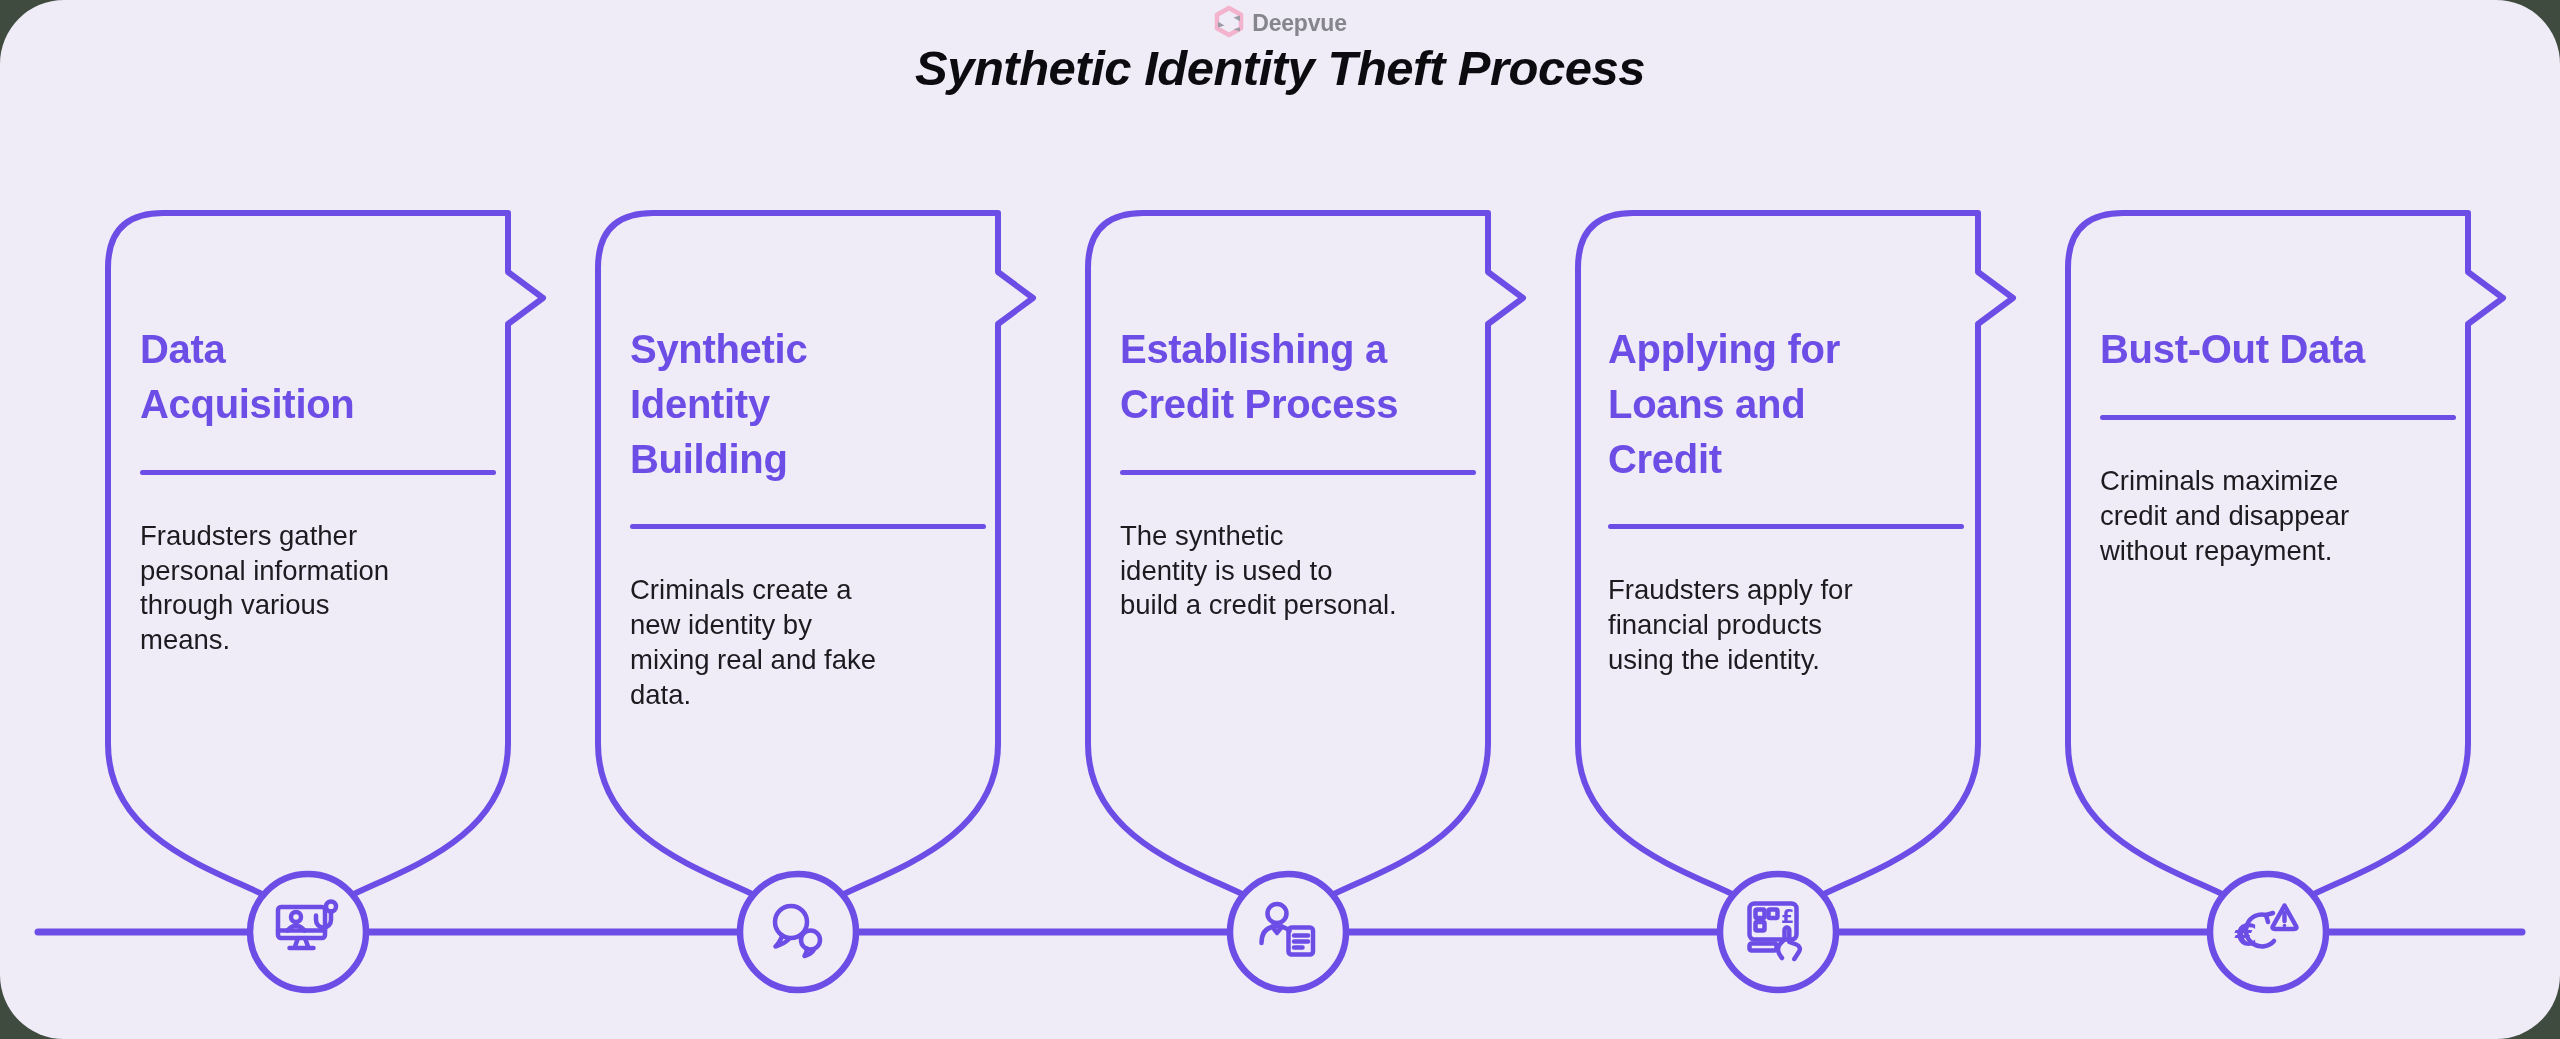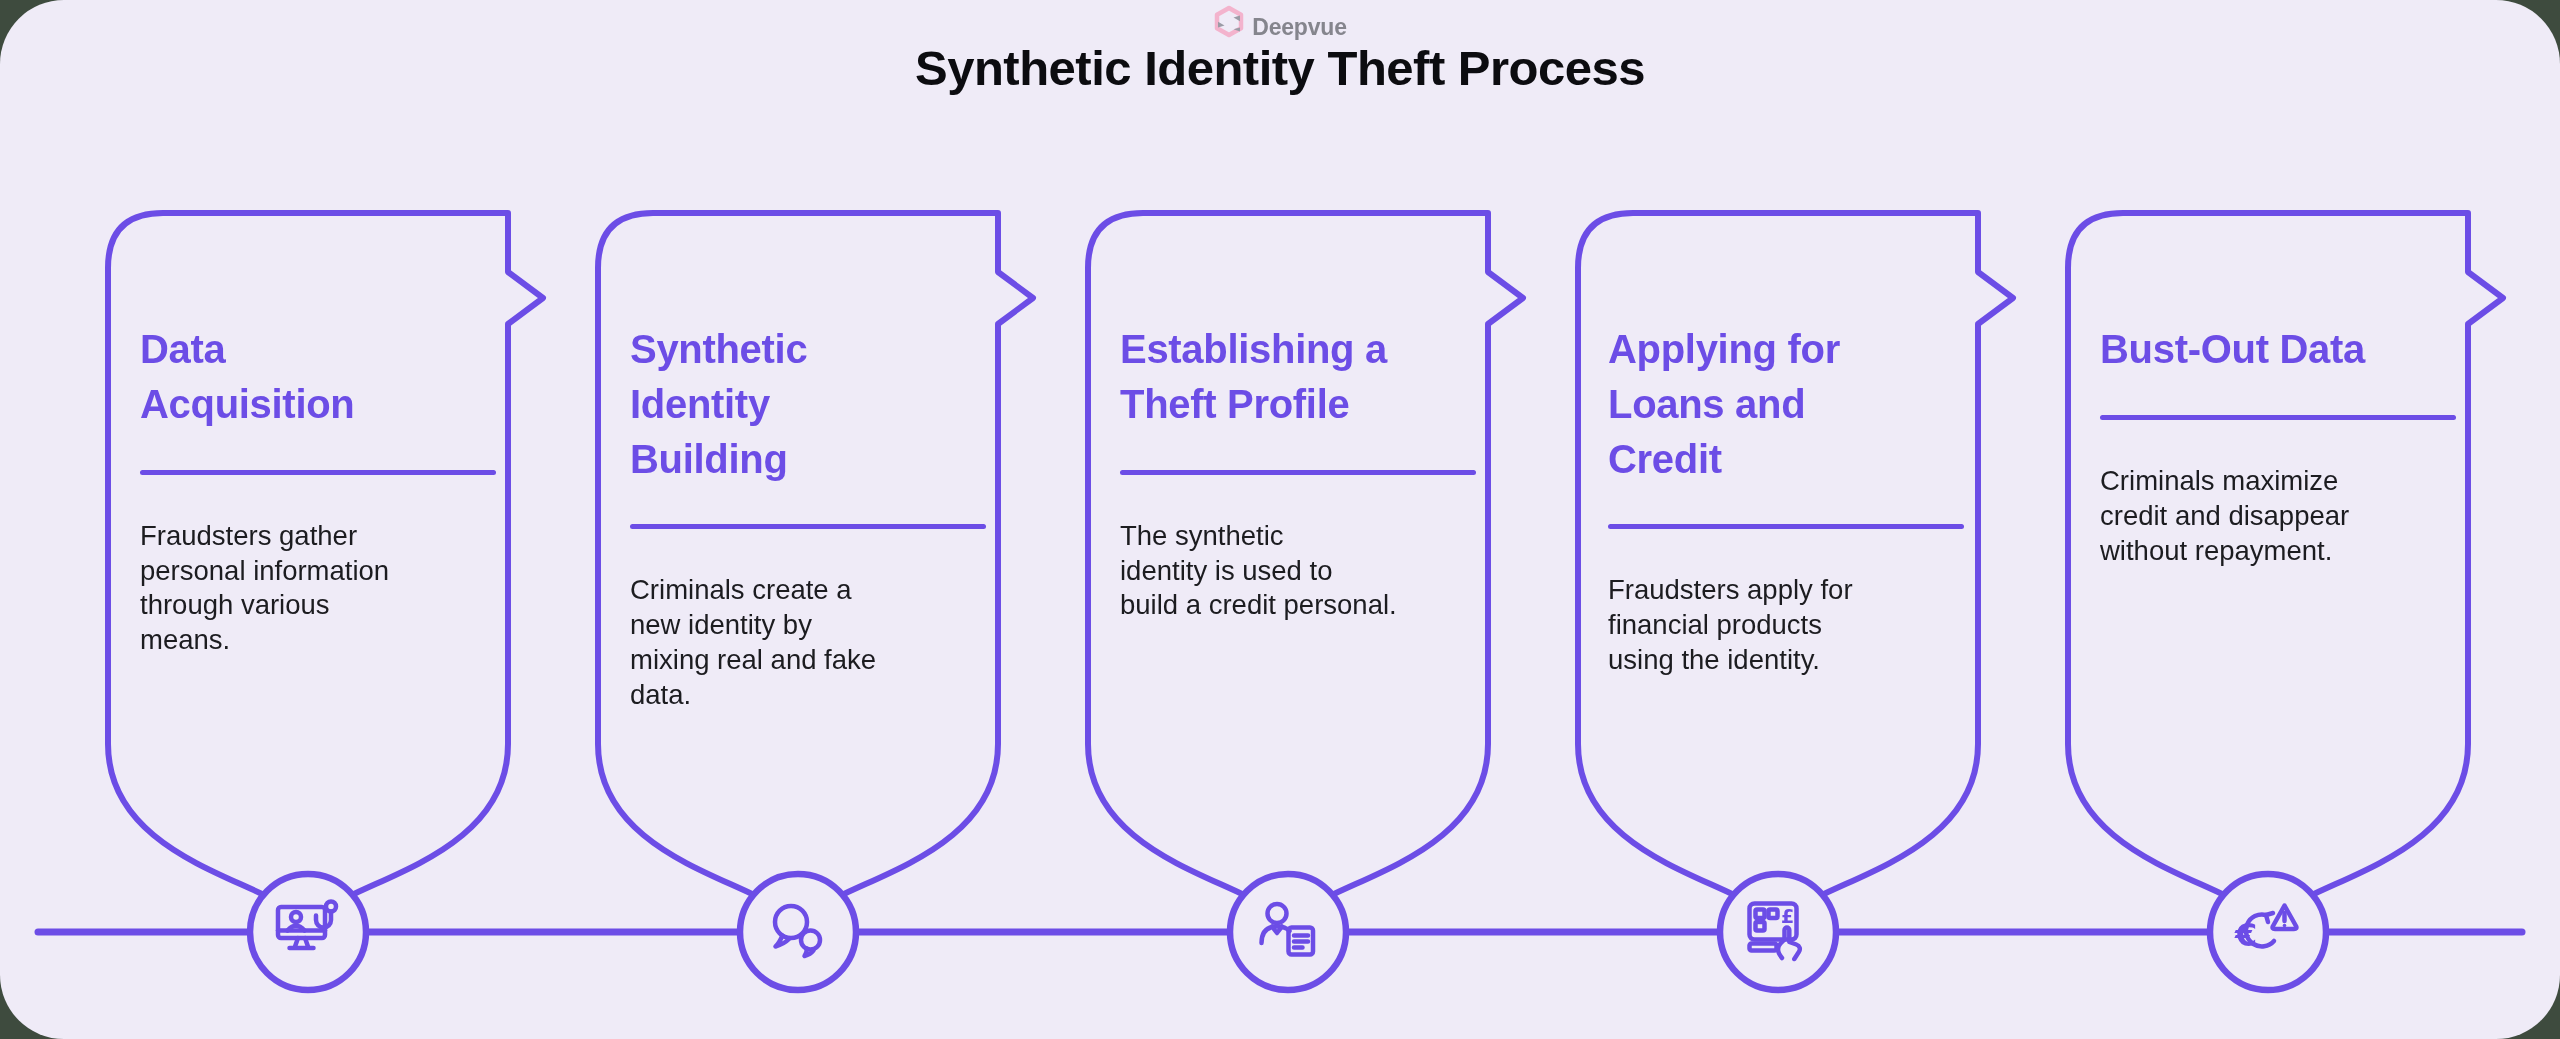--- a/index.html
+++ b/index.html
@@ -10,29 +10,29 @@
     position:relative;overflow:hidden;
   }
   .panel{
     position:absolute;inset:0;
     background:#EFEBF7;
     border-radius:64px;
     overflow:hidden;
   }
   .logo{
     position:absolute;top:5px;left:0;right:0;
-    display:flex;justify-content:center;align-items:flex-end;gap:7px;
+    display:flex;justify-content:center;align-items:center;gap:7px;
   }
   .logo-text{
     font-size:23px;font-weight:bold;color:#85858D;letter-spacing:-0.2px;
   }
   .page-title{
     position:absolute;top:40px;left:0;right:0;
     text-align:center;
-    font-size:49px;font-weight:800;color:#0C0C10;letter-spacing:-0.5px;
+    font-size:49px;font-weight:800;color:#0C0C10;letter-spacing:-0.5px;font-style:italic;
   }
   .diagram{position:absolute;left:0;top:0;}
   .step-text{
     position:absolute;top:322px;width:382px;
   }
   .step-title{
     font-size:40px;font-weight:bold;color:#6C4DE6;
     line-height:1.37;white-space:pre-line;letter-spacing:-0.3px;
   }
   .title-underline{
@@ -143,21 +143,21 @@
 Acquisition</div>
     <div class="title-underline"></div>
     <div class="step-desc">Fraudsters gather
 personal information
 through various
 means.</div>
   </div>
 
   <div class="step-text pos-2">
     <div class="step-title">Establishing a
-Theft Profile</div>
+Credit Process</div>
     <div class="title-underline"></div>
     <div class="step-desc">The synthetic
 identity is used to
 build a credit personal.</div>
   </div>
 
   <div class="step-text pos-3">
     <div class="step-title">Applying for
 Loans and
 Credit</div>

